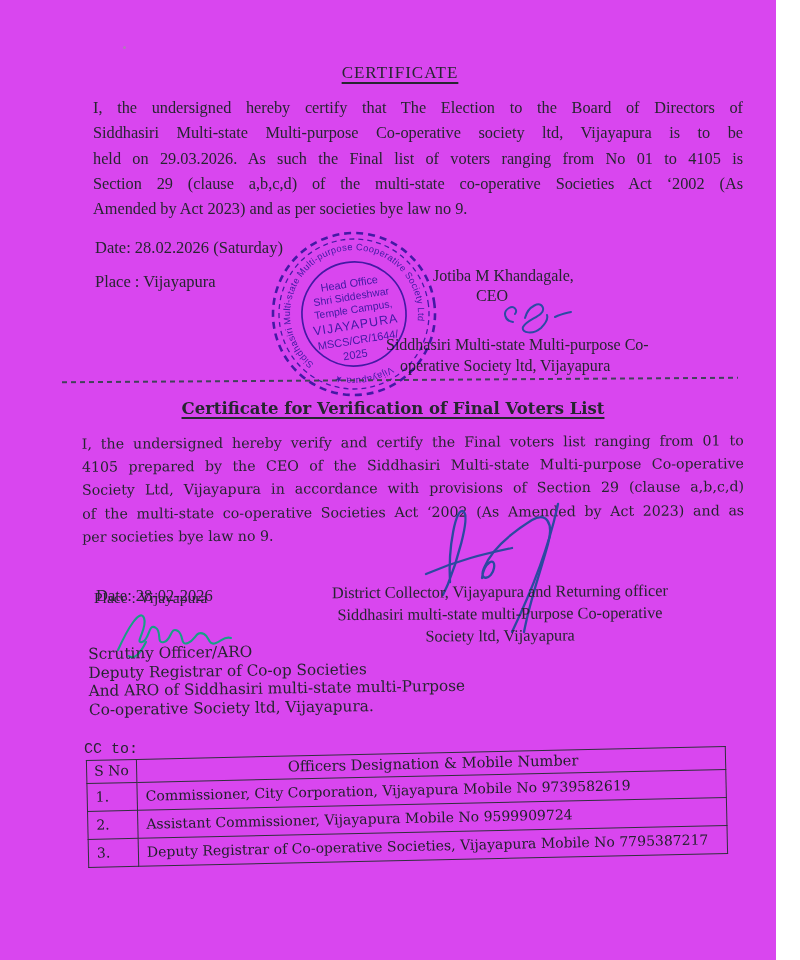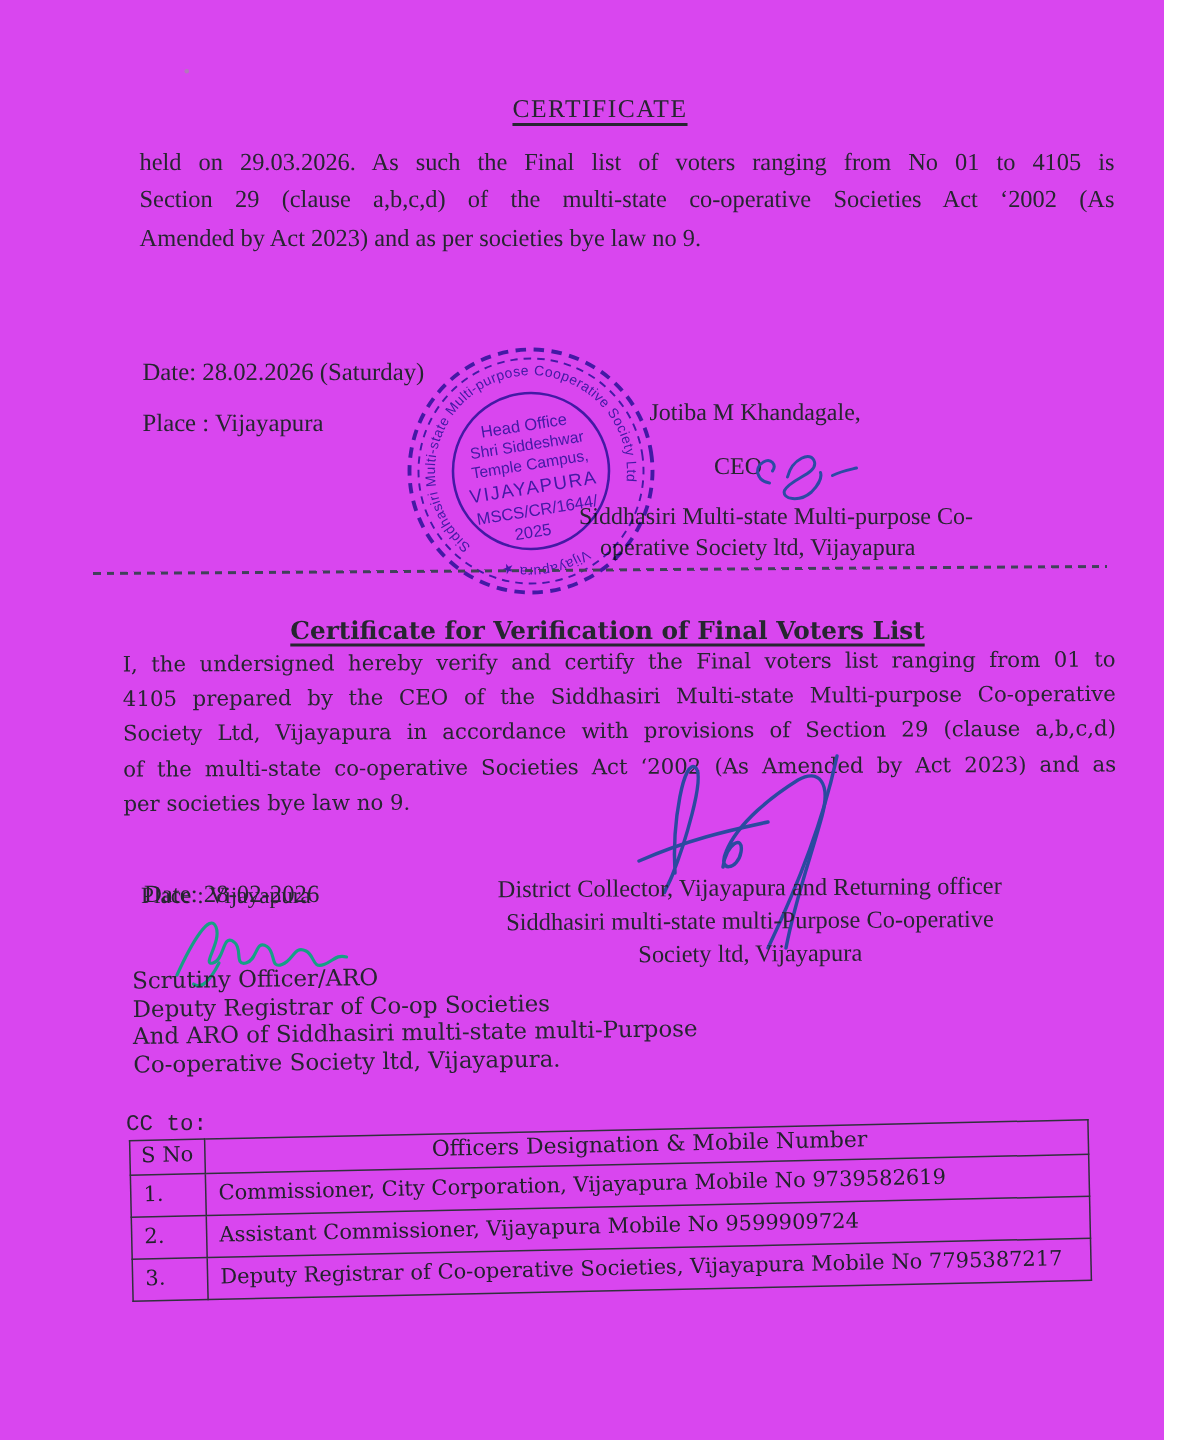--- a/index.html
+++ b/index.html
@@ -17,38 +17,38 @@
   .para{position:absolute;}
   .jline{text-align:justify;text-align-last:justify;}
   .para .jline:last-child{text-align-last:left;}
   .p1{left:93px;top:95px;width:650px;font-size:16.3px;line-height:25.3px;}
   .p2{left:82px;top:431px;width:662px;font-family:"DejaVu Serif",serif;
       font-size:14.2px;line-height:23.2px;transform:rotate(-0.3deg);}
 
   .date1{left:95px;top:238px;font-size:16.5px;font-family:Liberation Serif, serif;}
   .place1{left:95px;top:272px;font-size:16.5px;}
   .signer-name{left:433px;top:267px;font-size:16px;}
-  .ceo-title{left:476px;top:303px;font-size:16px;}
+  .ceo-title{left:476px;top:287px;font-size:16px;}
   .org1{left:386px;top:336px;font-size:16px;}
   .org2{left:400px;top:357px;font-size:16px;}
 
   .stamp{position:absolute;left:265px;top:228px;width:178px;height:172px;
          transform:rotate(-9deg);opacity:.9;mix-blend-mode:multiply;}
   .stamp text{fill:#3d48a8;font-family:"Liberation Sans",sans-serif;}
   .arc{font-size:9.3px;letter-spacing:.3px;}
   .ceo-sig{position:absolute;left:497px;top:297px;width:80px;height:40px;}
   .dc-sig{position:absolute;left:398px;top:486px;width:228px;height:148px;}
   .green-sig{position:absolute;left:110px;top:600px;width:128px;height:64px;}
   .sigstroke{fill:none;stroke-linecap:round;stroke-linejoin:round;}
 
   .divider{position:absolute;left:62px;top:379px;width:676px;height:2px;
            background:repeating-linear-gradient(90deg,#41415a 0 5px,transparent 5px 9px);
            transform:rotate(-0.4deg);}
 
-  .h2{position:absolute;left:0;top:399px;width:786px;margin:12px;text-align:center;
+  .h2{position:absolute;left:0;top:399px;width:786px;margin:0;text-align:center;
       font-family:"DejaVu Serif",serif;font-size:16.5px;font-weight:bold;
       text-decoration:underline;text-underline-offset:3px;text-decoration-thickness:2px;}
 
   .date2{left:96px;top:586px;font-size:16.5px;}
   .place2{left:94px;top:589px;font-size:15.5px;}
   .dcblock{position:absolute;left:295px;top:581px;width:410px;text-align:center;
            font-size:16.3px;line-height:22px;transform:rotate(-0.4deg);}
   .scrblock{position:absolute;left:88px;top:645px;width:420px;
             font-family:"DejaVu Serif",serif;font-size:15.3px;line-height:18.6px;
             transform:rotate(-0.8deg);transform-origin:left top;}
@@ -66,20 +66,22 @@
 </head>
 <body>
 
 <div class="page">
 
   <div class="speck"></div>
 
   <h1 class="h1">CERTIFICATE</h1>
 
   <div class="para p1">
+    <div class="jline">I, the undersigned hereby certify that The Election to the Board of Directors of</div>
+    <div class="jline">Siddhasiri Multi-state Multi-purpose Co-operative society ltd, Vijayapura is to be</div>
     <div class="jline">held on 29.03.2026. As such the Final list of voters ranging from No 01 to 4105 is</div>
     <div class="jline">Section 29 (clause a,b,c,d) of the multi-state co-operative Societies Act ‘2002 (As</div>
     <div class="jline">Amended by Act 2023) and as per societies bye law no 9.</div>
   </div>
 
   <div class="t date1">Date: 28.02.2026 (Saturday)</div>
   <div class="t place1">Place : Vijayapura</div>
 
   <div class="t signer-name">Jotiba M Khandagale,</div>
   <div class="t ceo-title">CEO</div>

